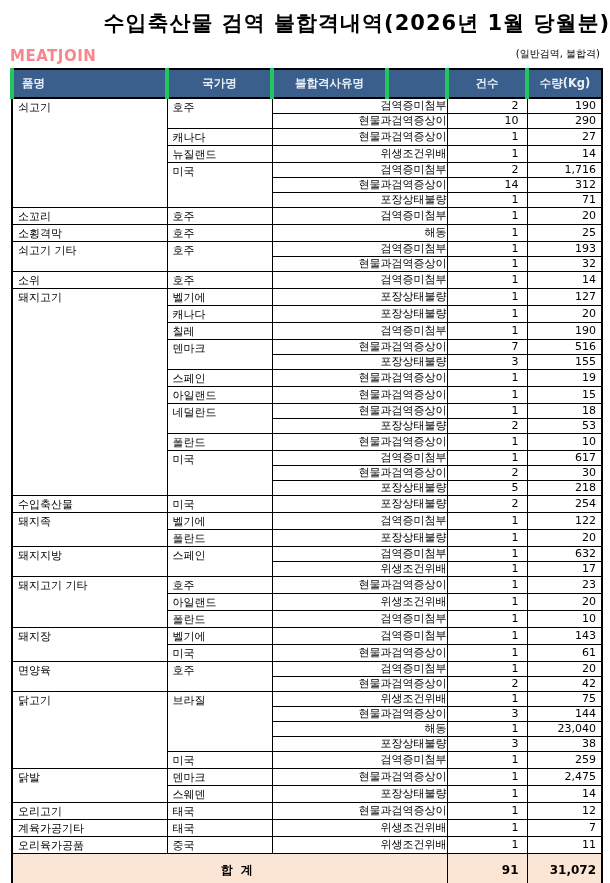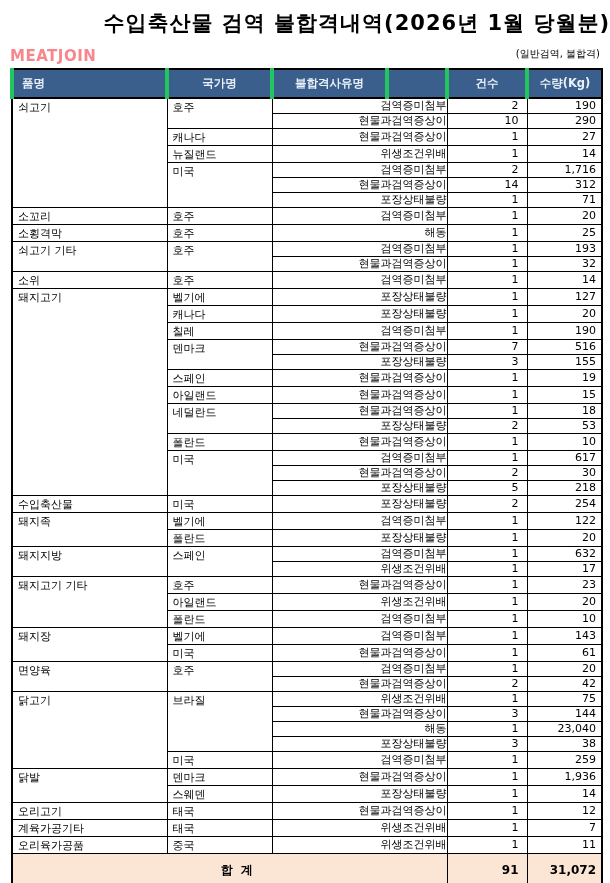--- a/index.html
+++ b/index.html
@@ -372,21 +372,21 @@
           <td class="country-cell" rowspan="1">미국</td>
           <td class="reason-cell" colspan="2">검역증미첨부</td>
           <td class="count-cell">1</td>
           <td class="qty-cell">259</td>
         </tr>
         <tr>
           <td class="product-cell" rowspan="2">닭발</td>
           <td class="country-cell" rowspan="1">덴마크</td>
           <td class="reason-cell" colspan="2">현물과검역증상이</td>
           <td class="count-cell">1</td>
-          <td class="qty-cell">1,936</td>
+          <td class="qty-cell">2,475</td>
         </tr>
         <tr>
           <td class="country-cell" rowspan="1">스웨덴</td>
           <td class="reason-cell" colspan="2">포장상태불량</td>
           <td class="count-cell">1</td>
           <td class="qty-cell">14</td>
         </tr>
         <tr>
           <td class="product-cell" rowspan="1">오리고기</td>
           <td class="country-cell" rowspan="1">태국</td>

